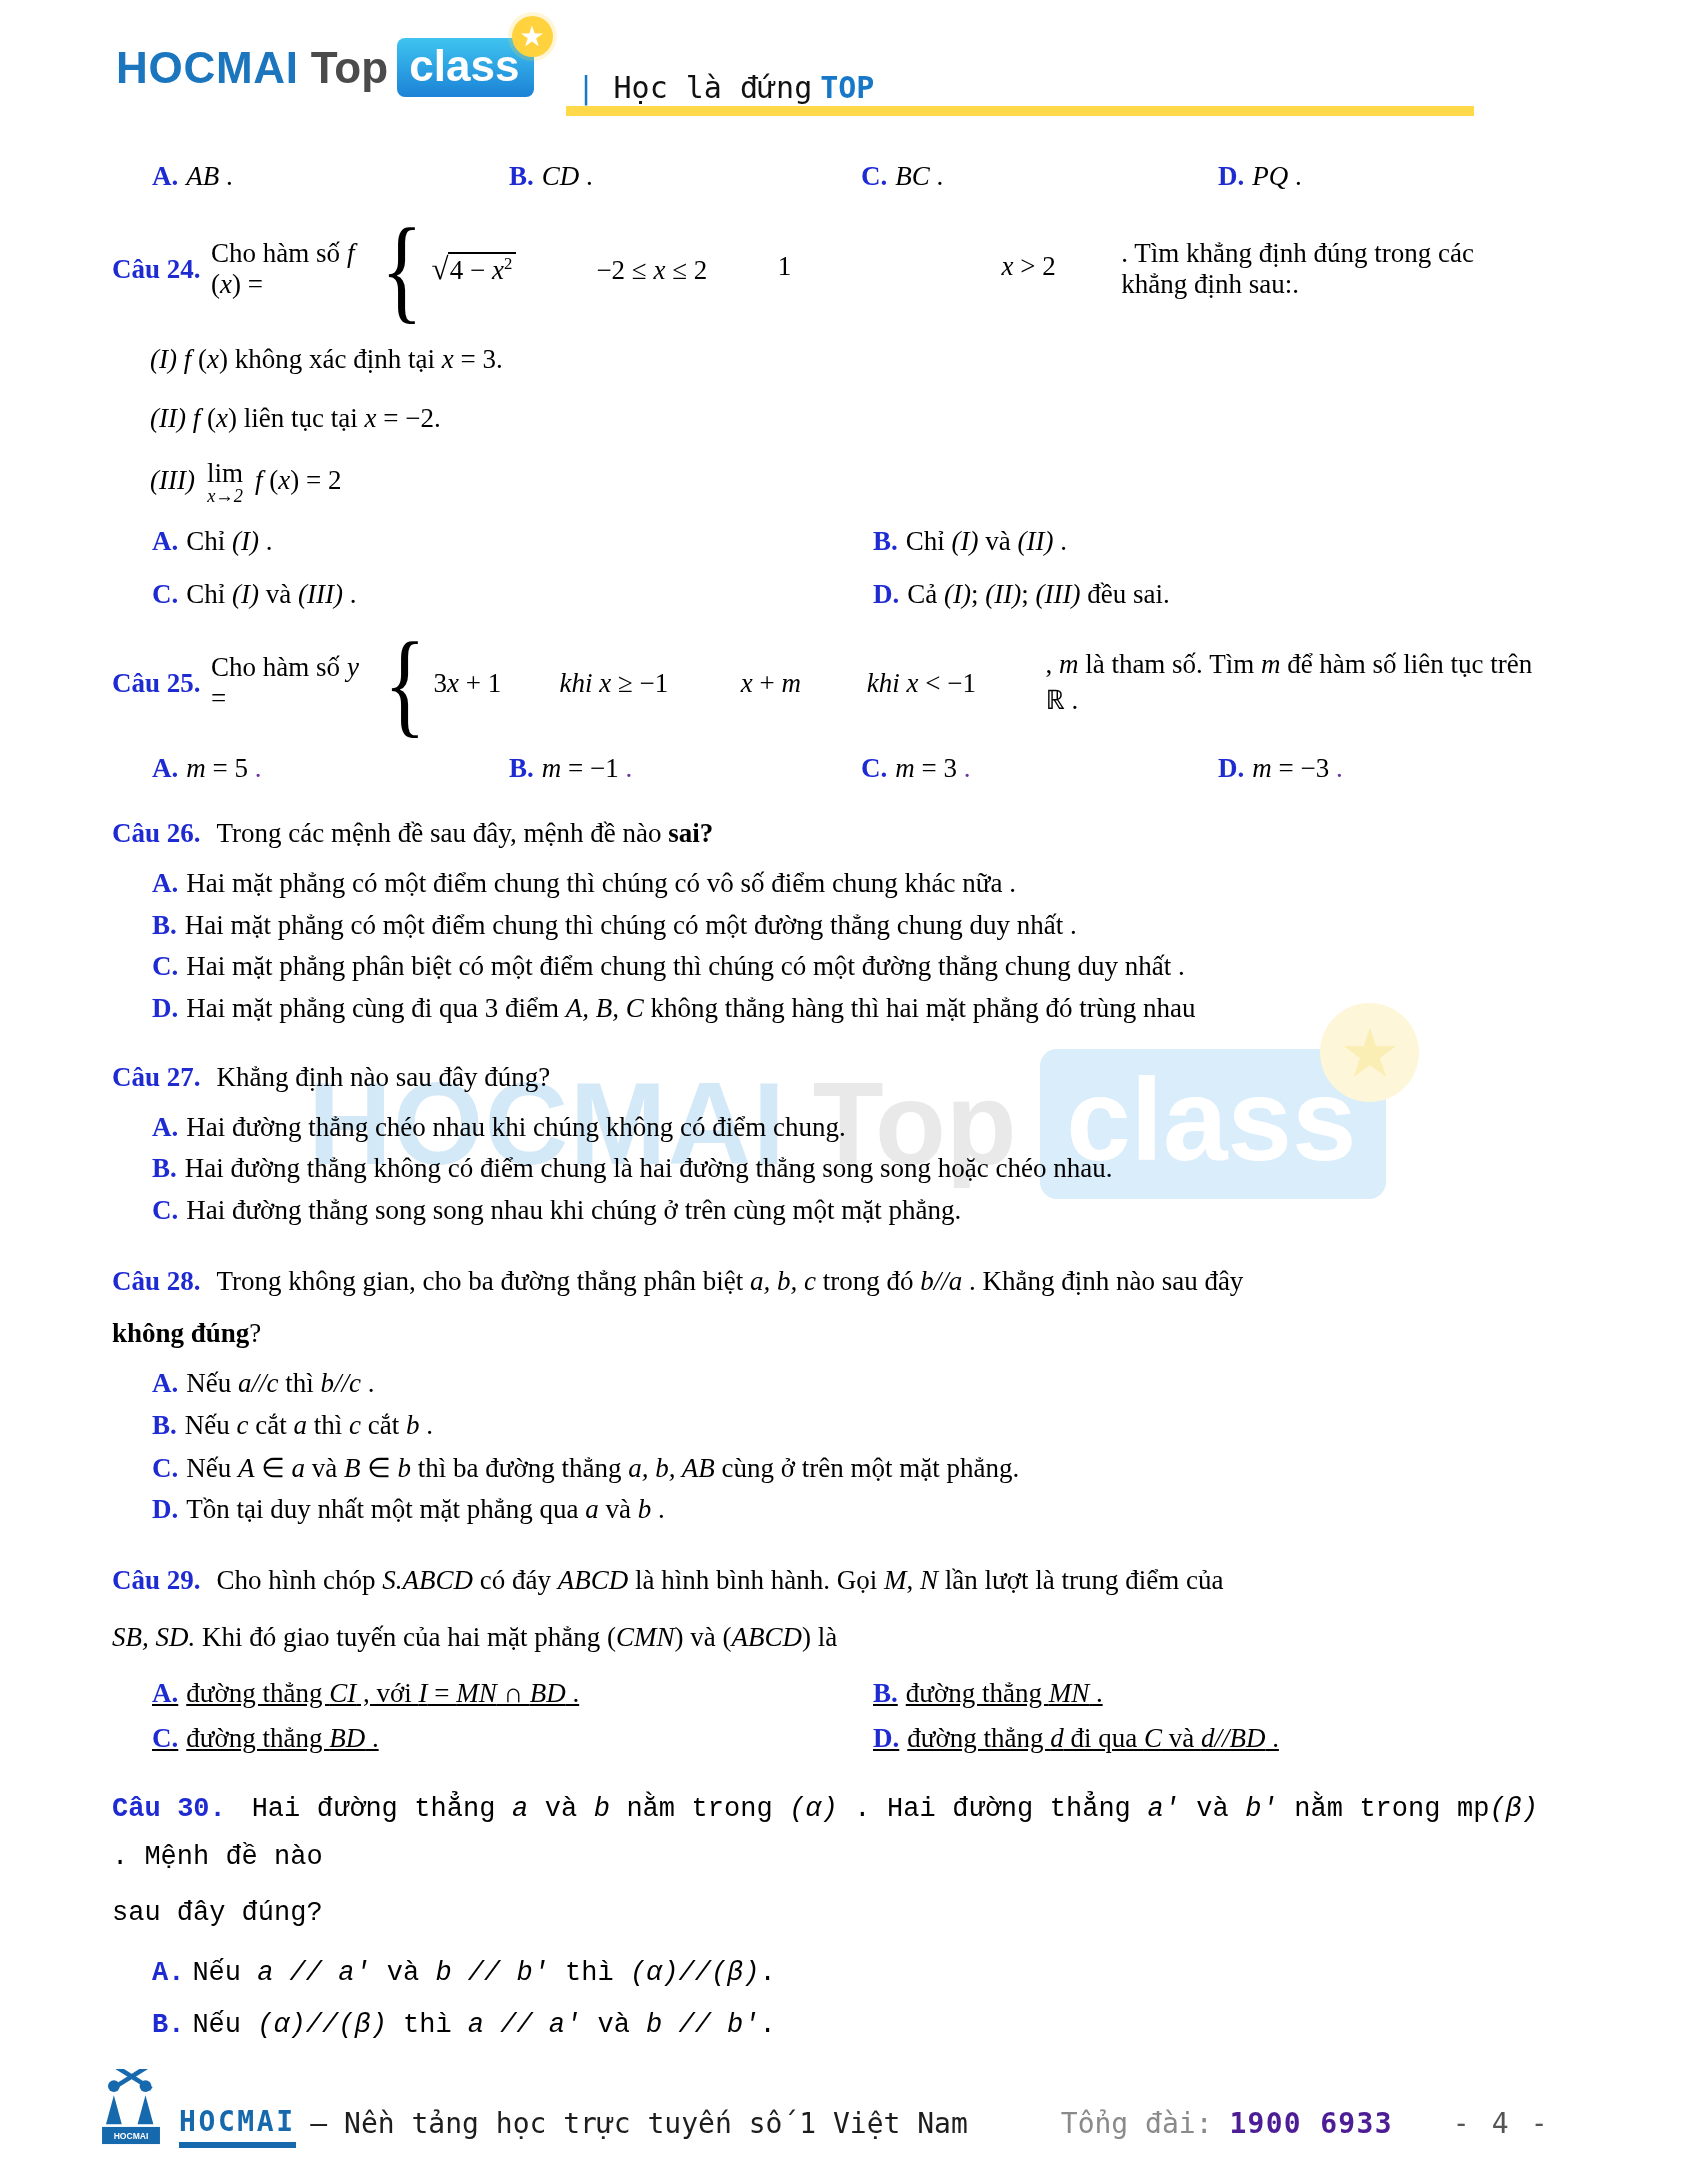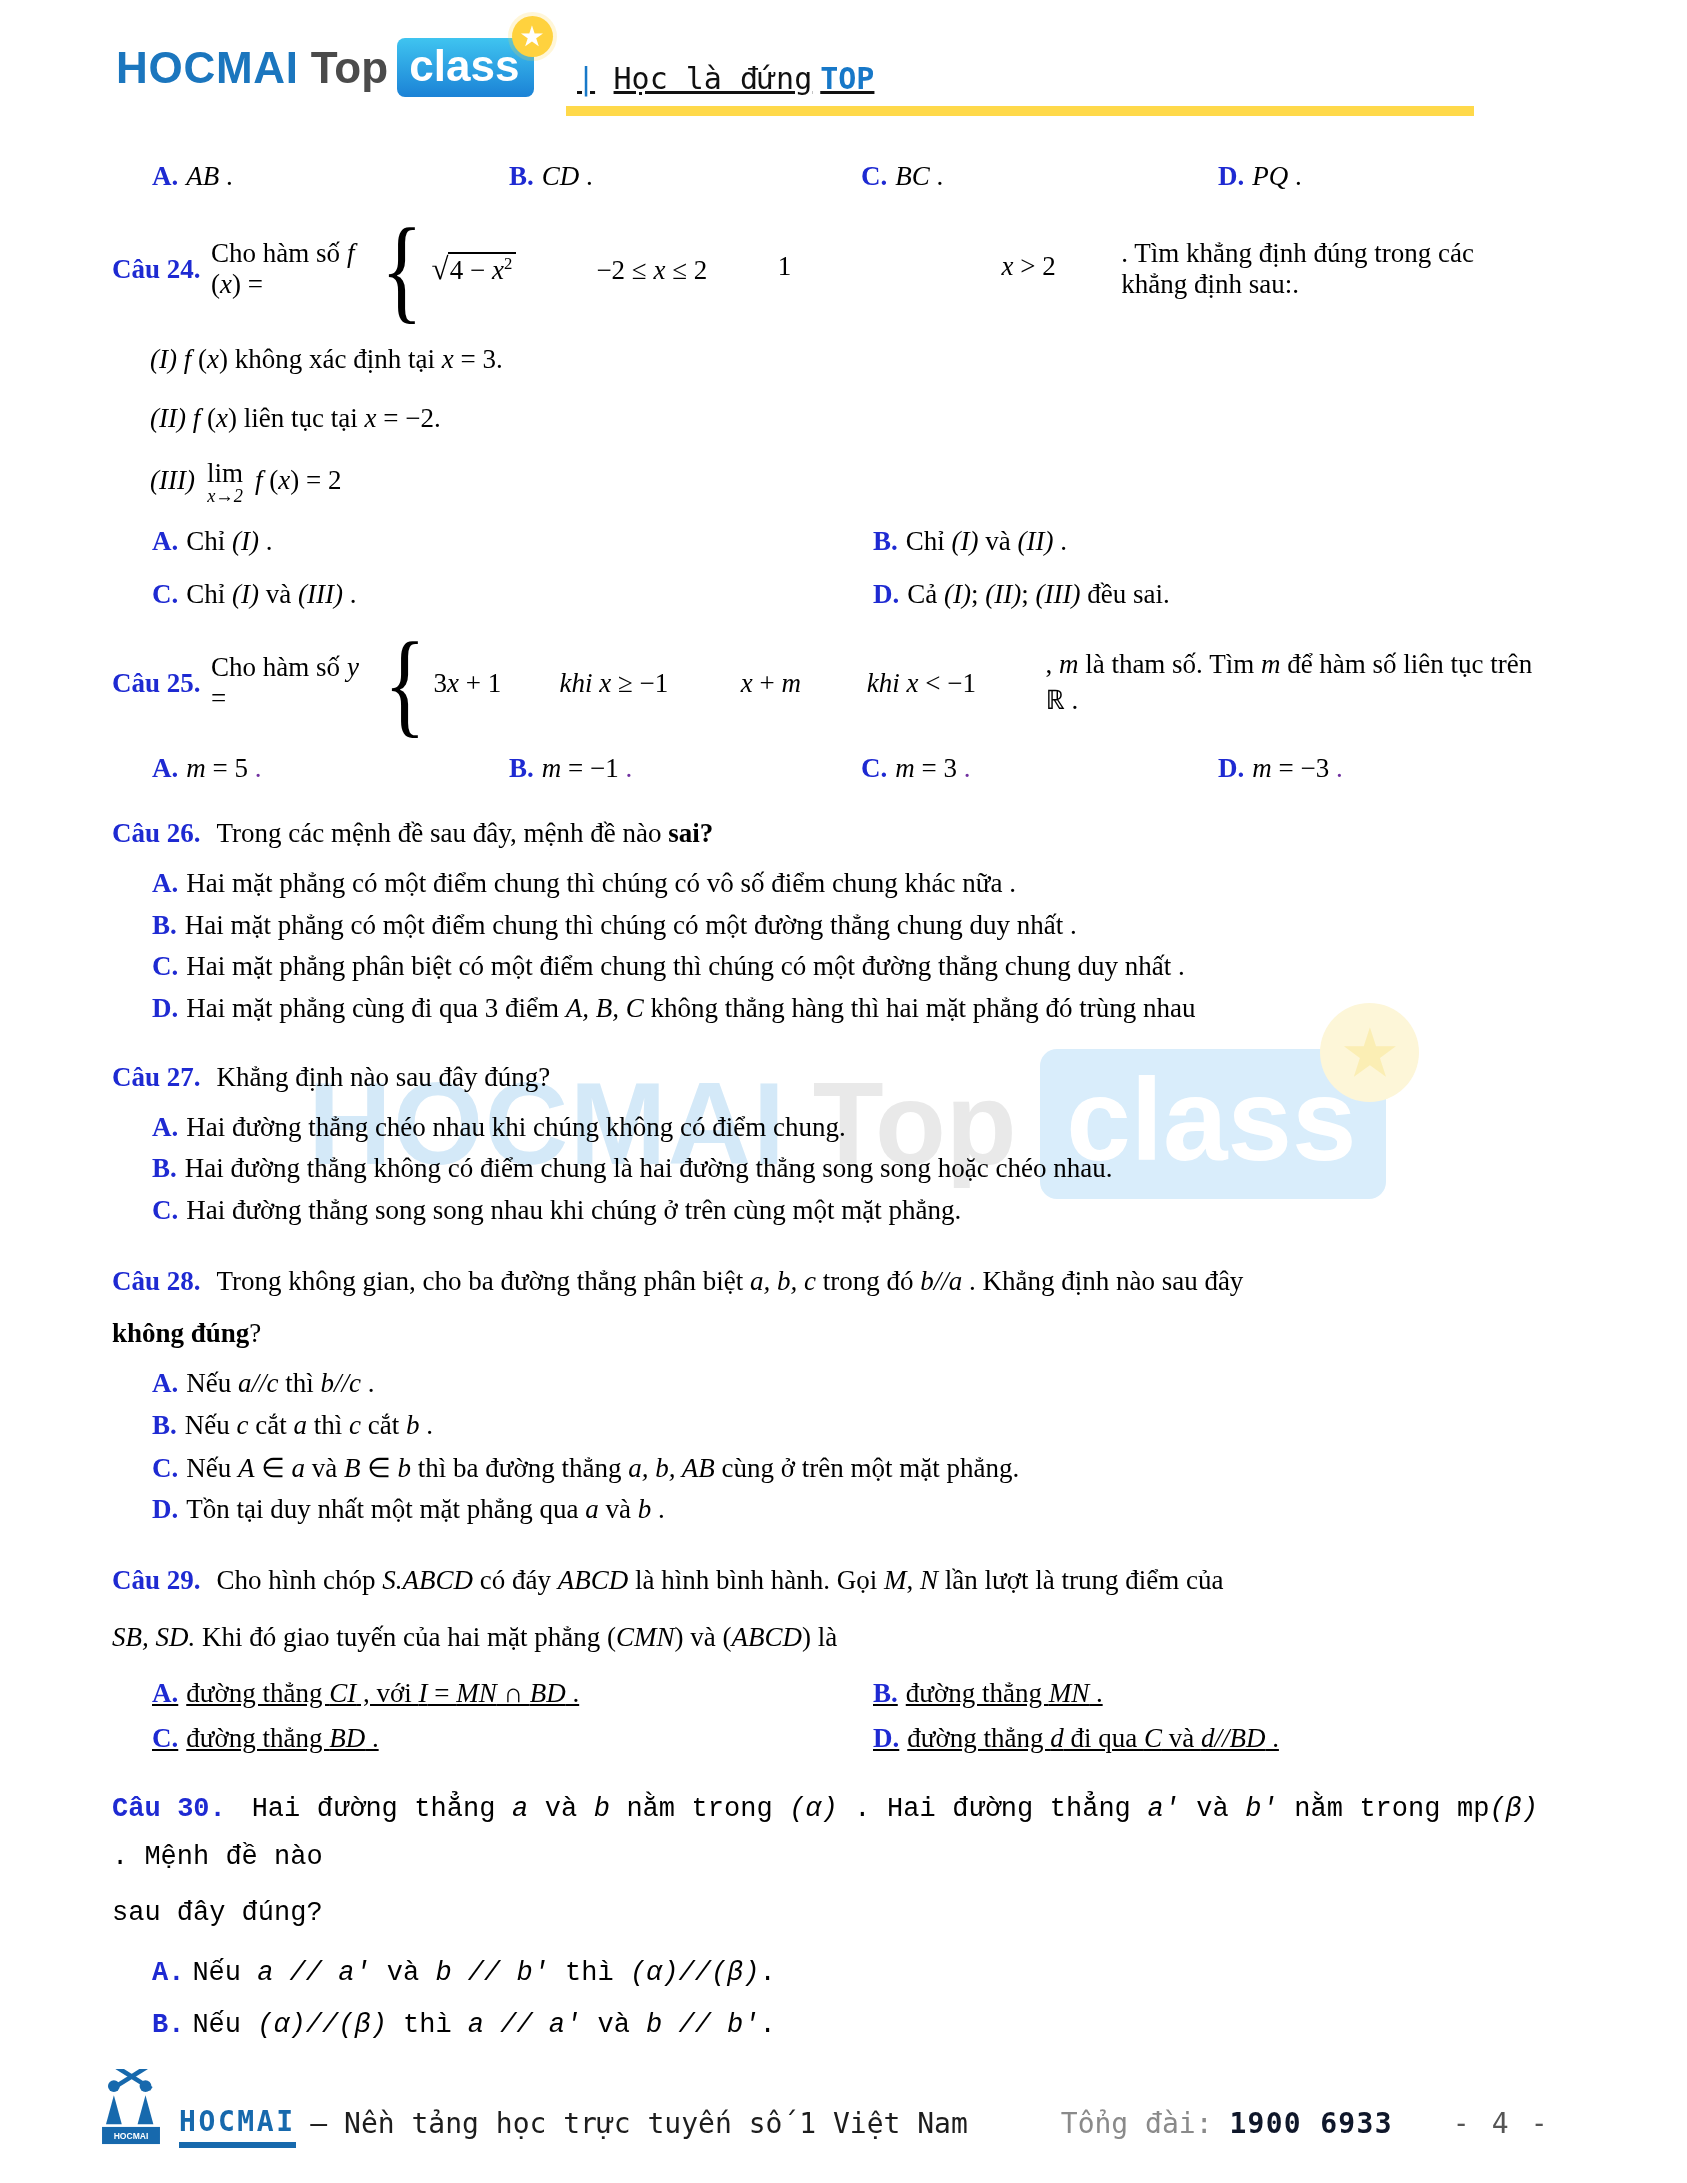--- a/index.html
+++ b/index.html
@@ -13,22 +13,22 @@
   .header { position:absolute; top:0; left:0; width:1687px; height:129px; z-index:3; }
   .logo { position:absolute; left:116px; top:38px; display:flex; align-items:center;
           font-family:"Liberation Sans", sans-serif; font-weight:bold; font-size:44px; }
   .logo-hocmai { color:#1b76be; letter-spacing:0.7px; }
   .logo-top { color:#4b4b4b; margin-left:12px; }
   .logo-class-box { position:relative; margin-left:9.3px; background:linear-gradient(180deg,#3fc4f0,#1b82d6);
           color:#fff; border-radius:8px; padding:2.6px 14.6px 6.6px 12px; }
   .logo-star { position:absolute; right:-18.5px; top:-22.5px; width:41px; height:41px; background:#ffd23e;
           border-radius:50%; display:flex; align-items:center; justify-content:center;
           color:#fff; font-size:25px; box-shadow:0 0 0 4px #ffd23e33; }
-  .tagline { position:absolute; left:577px; top:61px; font-family:"DejaVu Sans Mono", monospace;
-          font-size:30px; color:#111;text-decoration:underline; }
+  .tagline { position:absolute; left:577px; top:70px; font-family:"DejaVu Sans Mono", monospace;
+          font-size:30px; color:#111; }
   .tagline .pipe { color:#1778c8; margin-right:18.5px; }
   .tagline .top { color:#1778c8; font-weight:bold; margin-left:8px; }
   .yellow-bar { position:absolute; left:566px; top:106px; width:908px; height:10px; background:#ffd94a; }
 
   
   .watermark { position:absolute; left:308px; top:1049px; z-index:0; display:flex; align-items:center;
           font-family:"Liberation Sans", sans-serif; font-weight:bold; font-size:116px; }
   .wm-hocmai { color:#d4e9f8; letter-spacing:1.3px; }
   .wm-top { color:#e9e9e9; margin-left:26.5px; }
   .wm-class-box { position:relative; margin-left:23px; background:#d9edfb; color:#ffffff;
@@ -78,21 +78,21 @@
   .qblock-tight { margin-top:28px; }
 
   
   .footer { position:absolute; left:99px; top:2069px; width:1508px; height:93px; z-index:3;
             font-family:"DejaVu Sans Mono", monospace; font-size:28px; }
   .footer-row { position:absolute; left:0; top:0; width:100%; display:flex; align-items:flex-end; }
   .f-logo { width:64px; height:79px; margin-right:16px; flex:none; }
   .f-hocmai { color:#1769ad; font-weight:bold; border-bottom:6.6px solid #1769ad; padding-bottom:4px; letter-spacing:2.6px; }
   .f-tagline { color:#1d1d1d; margin-left:14.6px; padding-bottom:8px; }
   .f-hotline { color:#8a8a8a; margin-left:93px; padding-bottom:8px; }
-  .f-hotline b { color:#0f172a; letter-spacing:1.3px; }
+  .f-hotline b { color:#4c1d95; letter-spacing:1.3px; }
   .f-page { color:#555; margin-left:60px; padding-bottom:8px; letter-spacing:2.6px; }
 </style>
 </head>
 <body>
 
 <div class="watermark">
   <span class="wm-hocmai">HOCMAI</span>
   <span class="wm-top">Top</span>
   <span class="wm-class-box">
     <span>class</span>

